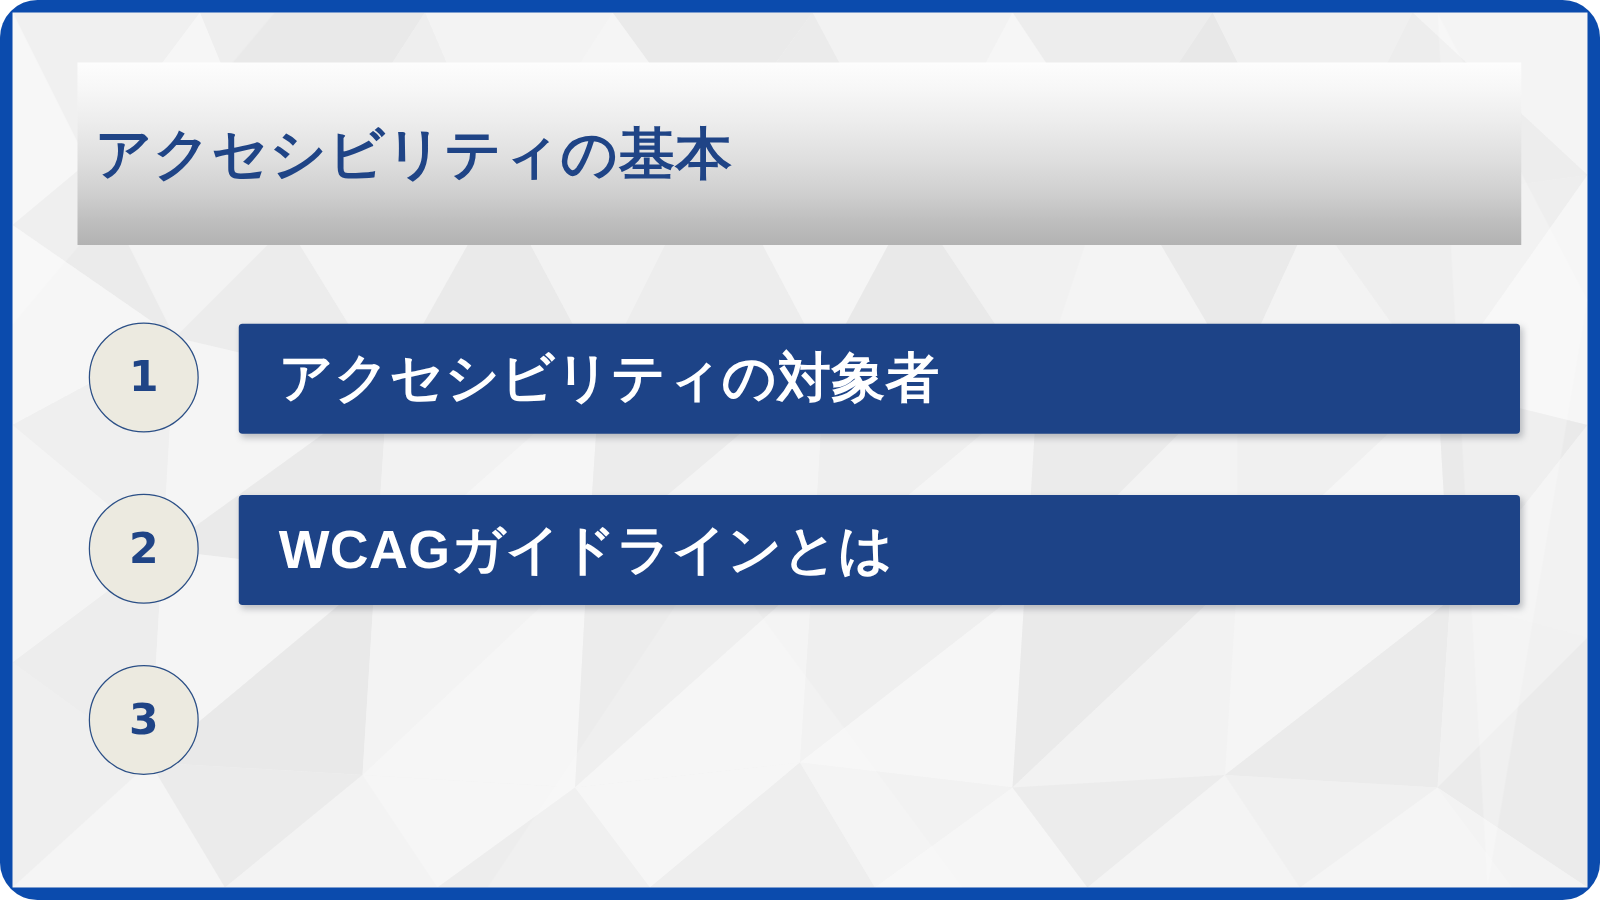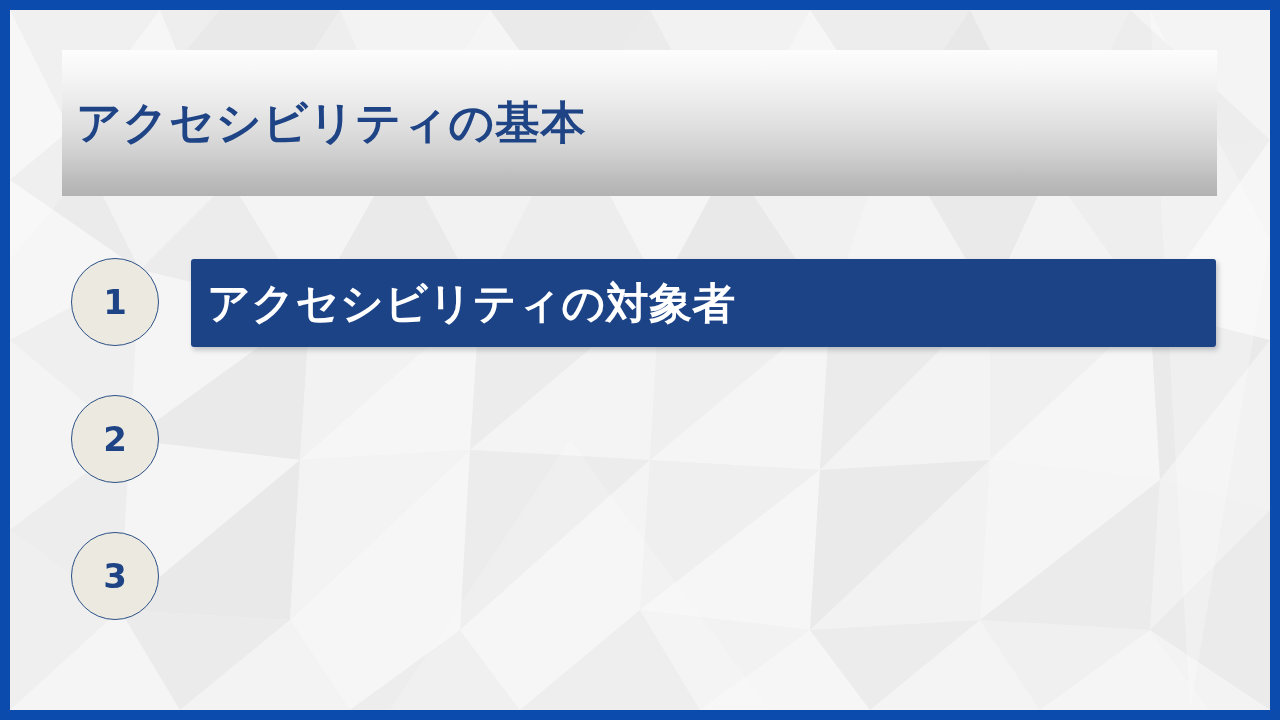--- a/index.html
+++ b/index.html
@@ -12,20 +12,21 @@
     font-family: "Liberation Sans", "DejaVu Sans", sans-serif;
   }
 
   .slide {
     position: relative;
     width: 1280px;
     height: 720px;
     overflow: hidden;
     box-sizing: border-box;
     background: #f0f0f0;
+    border-radius: 30px;
   }
 
   
   .frame-edge {
     position: absolute;
     background: #0b4bad;
     z-index: 40;
   }
   .frame-edge.top    { left: 0;  top: 0;    width: 1280px; height: 10px; }
   .frame-edge.bottom { left: 0;  bottom: 0; width: 1280px; height: 10px; }
@@ -117,20 +118,21 @@
     left: 191px;
     top: 2px;
     width: 1025px;
     height: 88px;
     background: #1d4387;
     border-radius: 3px;
     box-shadow: 2px 3px 5px rgba(90, 95, 105, 0.35);
     display: flex;
     align-items: center;
     box-sizing: border-box;
+    padding-left: 16px;
   }
   .bar-text {
     margin-left: 16px;
     color: #ffffff;
     font-size: 43px;
     font-weight: bold;
     line-height: 1;
     letter-spacing: 0.3px;
     white-space: nowrap;
   }
@@ -243,20 +245,23 @@
 
     <div class="list-item i0">
       <div class="num-circle">1</div>
       <div class="bar">
         <span class="bar-text">アクセシビリティの対象者</span>
       </div>
     </div>
 
     <div class="list-item i1">
       <div class="num-circle">2</div>
+      <div class="bar">
+        <span class="bar-text">WCAGガイドラインとは</span>
+      </div>
     </div>
 
     <div class="list-item i2">
       <div class="num-circle">3</div>
     </div>
 
   </div>
 
   <div class="frame-edge top"></div>
   <div class="frame-edge bottom"></div>

